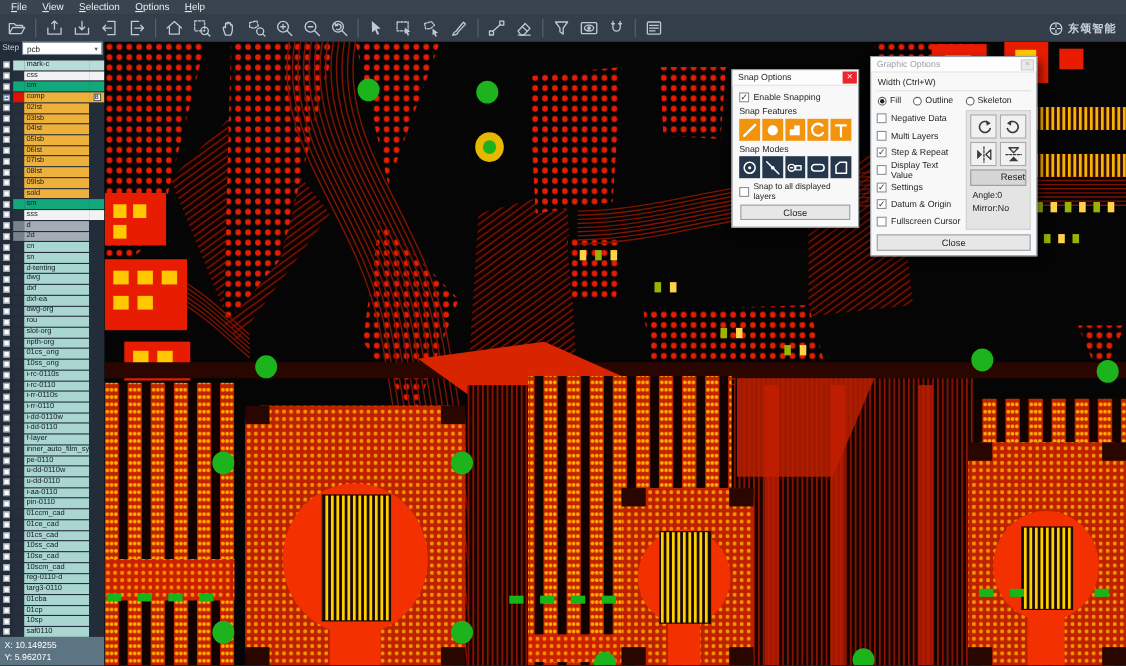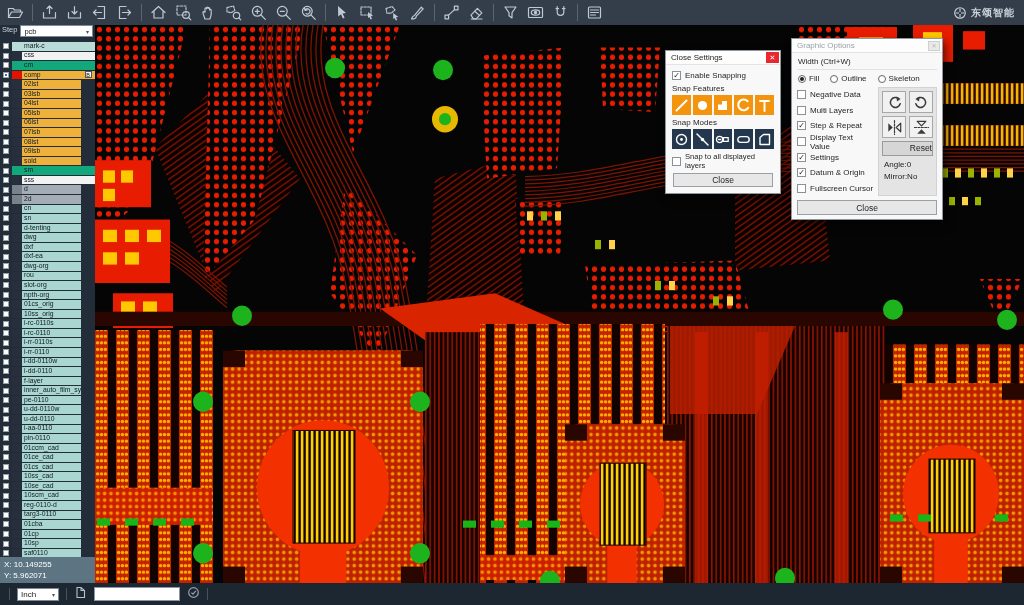--- a/index.html
+++ b/index.html
@@ -104,20 +104,27 @@
                  color:#1c1c1c; display:flex; align-items:center; justify-content:space-between; padding:0 3px; }
   .unit-select .chev { font-size:6px; color:#555; }
   .cmd-input { width:86px; height:14px; background:#fff; border:1px solid #8b98a4; font-size:8px;
                color:#222; padding:0 3px; outline:none; font-family:"Liberation Sans",sans-serif; }
 </style>
 </head>
 <body>
 
 <div id="app">
 
+  <div class="menubar" id="menubar">
+      <span class="menu-item"><span class="u">F</span>ile</span>
+      <span class="menu-item"><span class="u">V</span>iew</span>
+      <span class="menu-item"><span class="u">S</span>election</span>
+      <span class="menu-item"><span class="u">O</span>ptions</span>
+      <span class="menu-item"><span class="u">H</span>elp</span>
+    </div>
 
   <div class="toolbar" id="toolbar">
       <div class="tb-btn">
         <svg width="17" height="17" viewBox="0 0 17 17" fill="none" stroke="currentColor" stroke-width="1.2" stroke-linecap="round" stroke-linejoin="round">
           <path d="M1.5,13.5 V4.5 H6 L7.5,6 H13.5 V8 M1.5,13.5 L4.5,8 H15.5 L12.5,13.5 Z"></path>
         </svg>
       </div>
       <div class="tb-sep"></div>
       <div class="tb-btn">
         <svg width="17" height="17" viewBox="0 0 17 17" fill="none" stroke="currentColor" stroke-width="1.2" stroke-linecap="round" stroke-linejoin="round">
@@ -905,21 +912,21 @@
           <circle cx="912" cy="288" r="10" fill="#1db31d"></circle>
           <circle cx="690" cy="540" r="10" fill="#1db31d"></circle>
           <circle cx="455" cy="543" r="10" fill="#1db31d"></circle>
           <circle cx="350" cy="92" r="13" fill="#e6b800"></circle>
           <circle cx="350" cy="92" r="6" fill="#1db31d"></circle>
         </svg>
     </div>
 
     <div class="dlg" id="snap-dlg">
       <div class="dlg-title">
-        <span>Close Settings</span>
+        <span>Snap Options</span>
         <div class="close-red">✕</div>
       </div>
       <div class="body">
         <div class="chk-row" style="margin:3px 0 4px">
           <span class="chk" id="snap-enable-chk">✓</span>
           <span>Enable Snapping</span>
         </div>
         <div class="snap-sec">Snap Features</div>
         <div class="snap-grid" id="snap-features">
             <div class="snap-btn orange">
@@ -1073,35 +1080,14 @@
             <div class="go-meta">Angle:0</div>
             <div class="go-meta" style="margin-top:-3px">Mirror:No</div>
           </div>
         </div>
         <div class="dlg-close-btn" style="width:140px;height:15px;margin:4px auto 0;line-height:14px">Close</div>
       </div>
     </div>
 
   </div>
 
-  <div class="bottombar">
-    <div class="bb-sep"></div>
-    <div class="unit-select">
-      <span>Inch</span>
-      <span class="chev">▾</span>
-    </div>
-    <div class="bb-sep"></div>
-    <span>
-      <svg width="13" height="13" viewBox="0 0 13 13" fill="none" stroke="#b6c2cc" stroke-width="1.1">
-        <path d="M3,11.5 L10.5,11.5 L10.5,4.5 L7,1.5 L3,1.5 Z M7,1.5 L7,4.5 L10.5,4.5"></path>
-      </svg>
-    </span>
-    <input class="cmd-input" value="" style="">
-    <span>
-      <svg width="13" height="13" viewBox="0 0 13 13" fill="none" stroke="#93a1ad" stroke-width="1.2">
-        <circle cx="6.5" cy="6.5" r="4.8"></circle>
-          <path d="M4.4,6.6 L6,8.2 L8.8,4.9"></path>
-      </svg>
-    </span>
-    <div class="bb-sep"></div>
-  </div>
 
 </div>
 
 </body></html>

